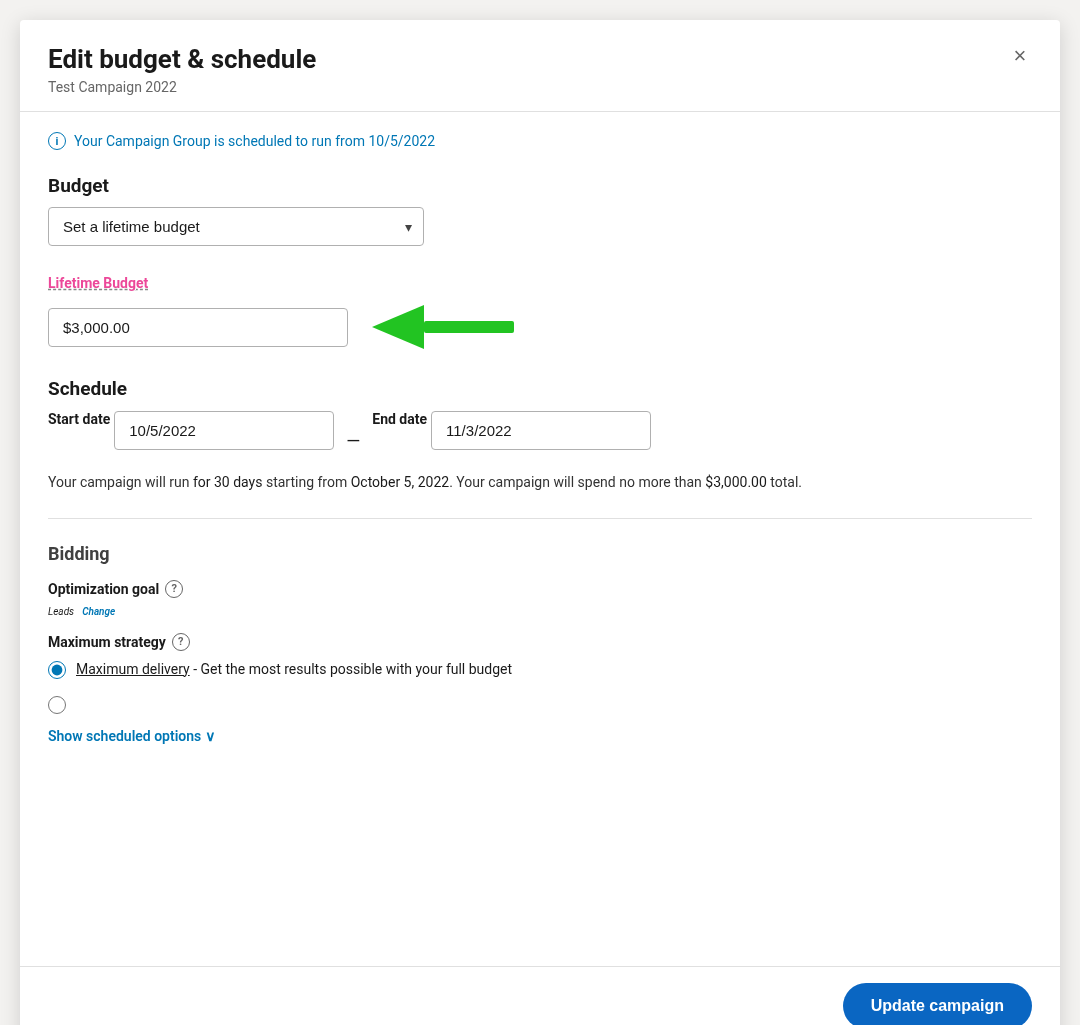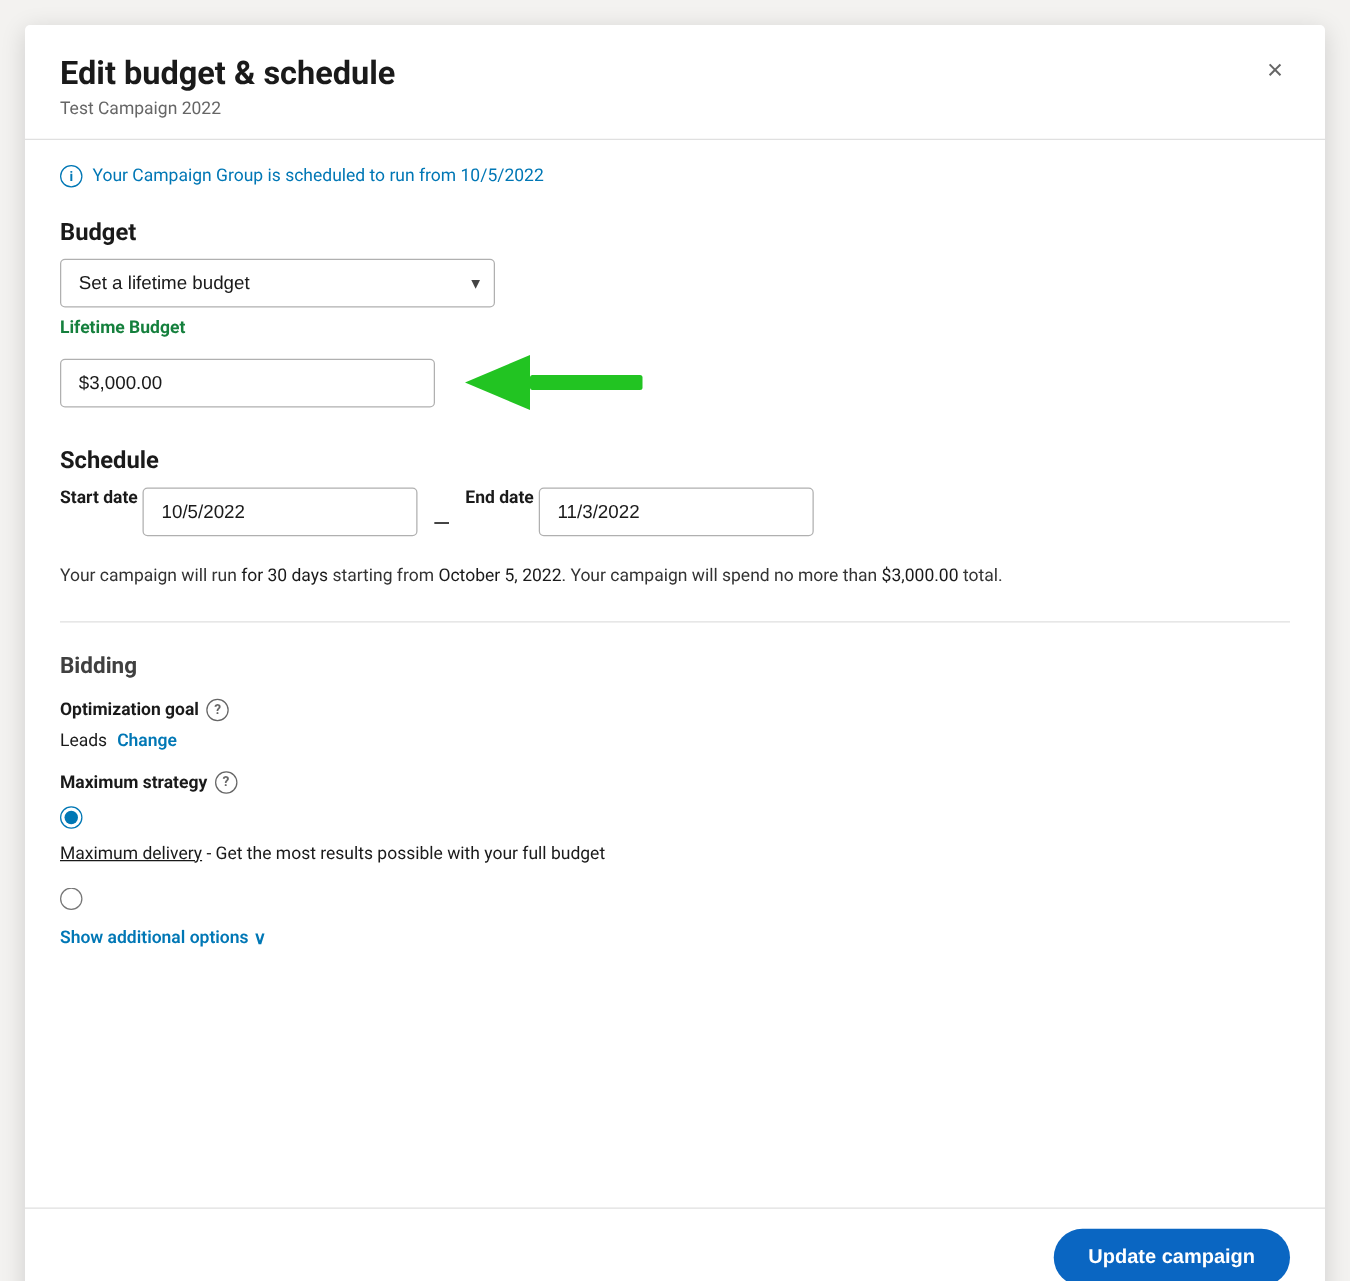--- a/index.html
+++ b/index.html
@@ -78,22 +78,22 @@
       flex-shrink: 0;
     }
     .section-label {
       font-size: 19px;
       font-weight: 700;
       color: #1a1a1a;
       margin-bottom: 10px;
     }
     .budget-select-wrapper {
       position: relative;
-      width: 348px;
-      margin-bottom: 8px;
+      width: 376px;
+      margin-bottom: 29px;
     }
     .budget-select {
       width: 100%;
       padding: 10px 40px 10px 14px;
       font-size: 15px;
       color: #1a1a1a;
       border: 1.5px solid #b0b0b0;
       border-radius: 4px;
       appearance: none;
       background: #ffffff;
@@ -107,22 +107,23 @@
       pointer-events: none;
       color: #444;
       font-size: 14px;
     }
     .field-group {
       margin-bottom: 20px;
     }
     .field-label {
       font-size: 14px;
       font-weight: 700;
-      color: #15803d;
+      color: #ec4899;
       margin-bottom: 6px;
+      text-decoration: underline;
       text-decoration-style: dashed;
       text-decoration-color: #888;
     }
     .field-with-arrow {
       display: flex;
       align-items: center;
       gap: 16px;
     }
     .text-input {
       padding: 10px 14px;
@@ -206,38 +207,38 @@
       font-size: 11px;
       font-weight: 700;
       color: #666;
       cursor: pointer;
     }
     .leads-row {
       display: flex;
       align-items: flex-start;
       gap: 8px;
       margin-bottom: 16px;
-      font-size: 14px;
-      color: #1a1a1a;
+      font-size: 10px;
+      color: #1a1a1a;
+      font-style: italic;
     }
     .change-link {
       color: #0077b5;
       font-weight: 600;
       cursor: pointer;
       text-decoration: none;
     }
     .radio-option {
       display: flex;
       align-items: flex-start;
       gap: 10px;
       margin-bottom: 14px;
       font-size: 14px;
       color: #1a1a1a;
       line-height: 1.5;
-      flex-direction: column;
     }
     .radio-input {
       margin-top: 2px;
       width: 18px;
       height: 18px;
       accent-color: #0077b5;
       cursor: pointer;
       flex-shrink: 0;
     }
     .radio-label-text { cursor: pointer; }
@@ -360,21 +361,21 @@
       <label class="radio-label-text" for="max_delivery">
         <u>Maximum delivery</u><span> - Get the most results possible with your full budget</span>
       </label>
     </div>
 
     <div class="radio-option">
       <input class="radio-input" type="radio" name="bidding_strategy" id="cost_cap" style="">
     </div>
 
     <a class="show-additional" href="#">
-      <span>Show additional options</span>
+      <span>Show scheduled options</span>
       <span>∨</span>
     </a>
 
   </div>
 
   <div class="modal-footer">
     <button class="update-btn">Update campaign</button>
   </div>
 
 </div>

